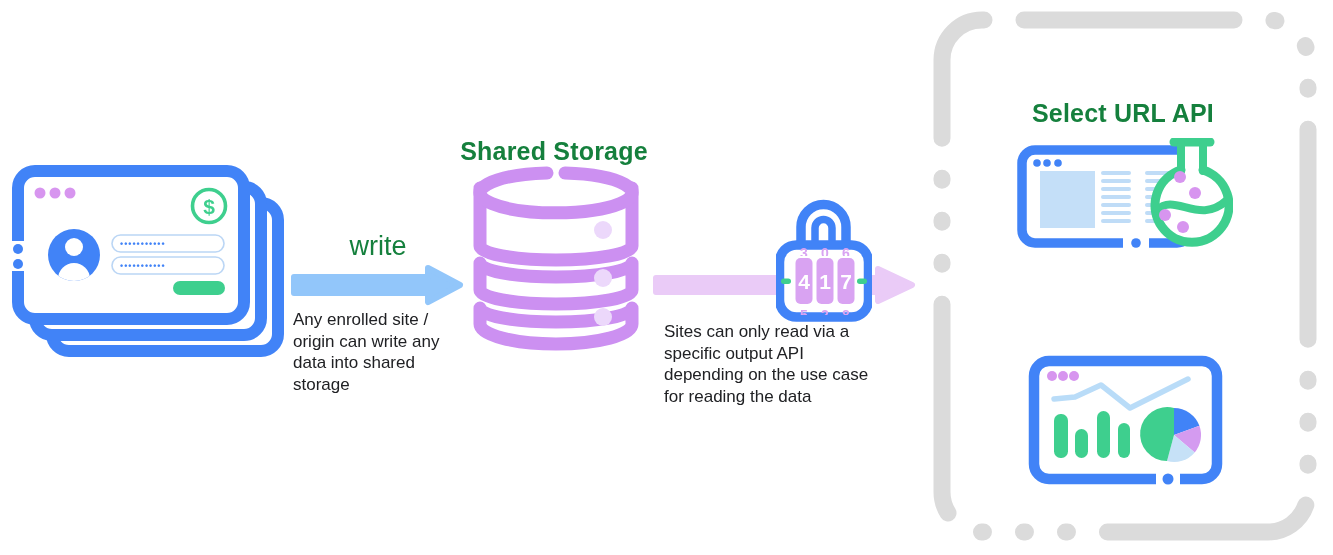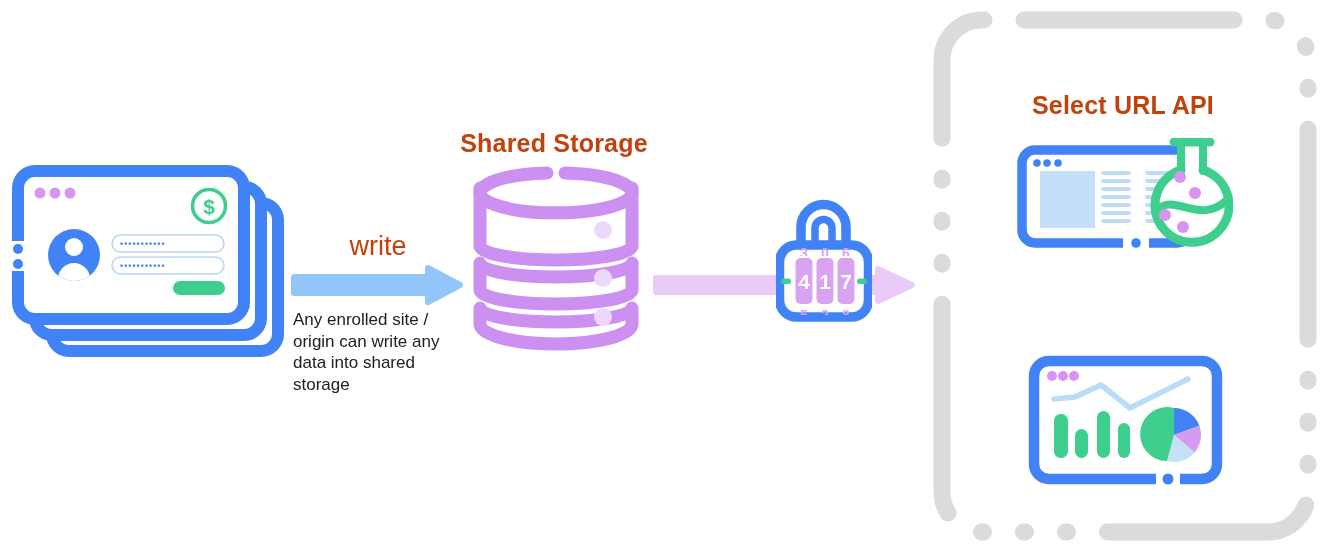--- a/index.html
+++ b/index.html
@@ -1,22 +1,22 @@
 <!DOCTYPE html>
 <html><head>
 <meta charset="utf-8">
 <style>
   html,body{margin:0;padding:0;background:#ffffff;}
   #canvas{
     position:relative;width:1333px;height:555px;background:#ffffff;overflow:hidden;
     font-family:"Liberation Sans","DejaVu Sans",sans-serif;color:#202124;
   }
   .abs{position:absolute;}
-  .title{font-size:25px;font-weight:700;text-align:center;letter-spacing:.2px;color:#c2410c;}
-  .flow-label{font-size:27px;font-weight:400;text-align:center;color:#c2410c;}
+  .title{font-size:25px;font-weight:700;text-align:center;letter-spacing:.2px;color:#15803d;margin-top:8px;}
+  .flow-label{font-size:27px;font-weight:400;text-align:center;color:#15803d;}
   .desc{font-size:17px;line-height:21.5px;color:#202124;}
   svg{display:block;}
 </style>
 </head>
 <body>
 
 <div id="canvas">
 
   <svg class="abs" style="left:10px;top:165px" width="280" height="200" viewBox="0 0 280 200">
 
@@ -116,20 +116,21 @@
       <g font-size="21" font-weight="bold" fill="#ffffff" text-anchor="middle">
         <text x="28" y="92.5">4</text>
         <text x="49" y="92.5">1</text>
         <text x="70" y="92.5">7</text>
       </g>
     </g>
     <rect x="5" y="82.5" width="10" height="5.5" rx="2.75" fill="#3ECF8E"></rect>
     <rect x="81" y="82.5" width="10" height="5.5" rx="2.75" fill="#3ECF8E"></rect>
   </svg>
 
+  <div class="abs desc" style="left:664px;top:321px;width:212px">Sites can only read via a specific output API depending on the use case for reading the data</div>
 
   <svg class="abs" style="left:918px;top:6px" width="415" height="545" viewBox="0 0 415 545">
     <rect x="24" y="14" width="366" height="512" rx="40" fill="none" stroke="#DBDBDB" stroke-width="17" stroke-linecap="round" stroke-dasharray="2 40 210 40 2 40 2 40"></rect>
   </svg>
 
   <div class="abs title" style="left:1003px;top:91px;width:240px">Select URL API</div>
 
   <svg class="abs" style="left:1013px;top:138px" width="220" height="125" viewBox="0 0 220 125">
     <g>
       <rect x="9" y="12" width="168" height="93" rx="13" fill="#fff" stroke="#4183F7" stroke-width="9.5"></rect>

